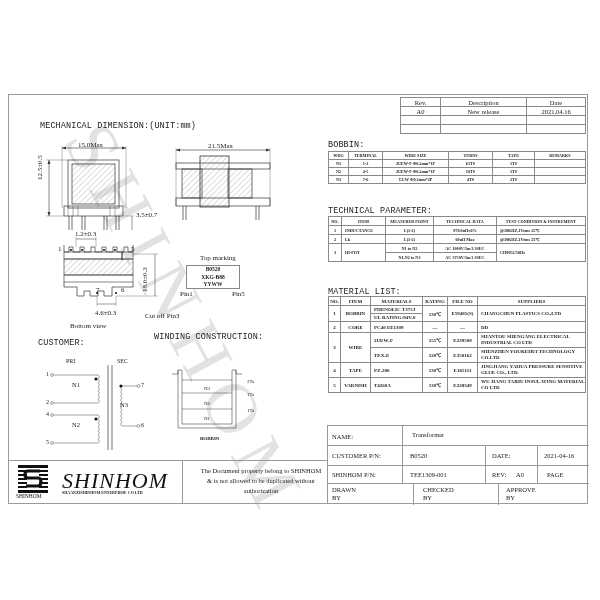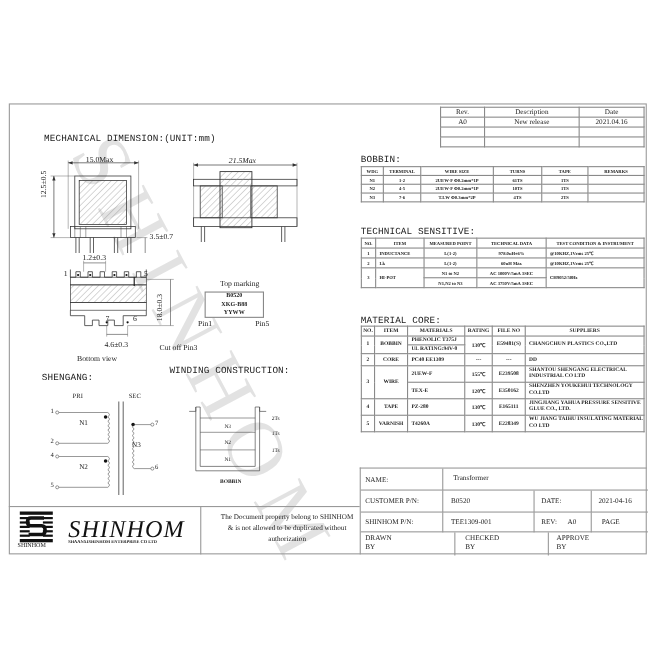--- a/index.html
+++ b/index.html
@@ -107,21 +107,21 @@
   <rect x="6" y="23" width="94" height="6" fill="none" stroke="#333" stroke-width="0.7"></rect>
   <rect x="12" y="29" width="20" height="29" fill="url(#hatch)" stroke="#333" stroke-width="0.7"></rect>
   <rect x="58" y="29" width="24" height="29" fill="url(#hatch)" stroke="#333" stroke-width="0.7"></rect>
   <rect x="30" y="16" width="29" height="51" fill="url(#hatch)" stroke="#333" stroke-width="0.8"></rect>
   <rect x="6" y="58" width="94" height="8" fill="none" stroke="#333" stroke-width="0.7"></rect>
   <line x1="13" y1="66" x2="13" y2="80" stroke="#333" stroke-width="0.7"></line>
   <line x1="16" y1="66" x2="16" y2="80" stroke="#333" stroke-width="0.7"></line>
   <line x1="86" y1="66" x2="86" y2="80" stroke="#333" stroke-width="0.7"></line>
   <line x1="89" y1="66" x2="89" y2="80" stroke="#333" stroke-width="0.7"></line>
 </svg>
-<div class="lbl" style="left:208px; top:142px; font-size:7px;font-style:italic;">21.5Max</div>
+<div class="lbl" style="left:208px; top:142px; font-size:7px;">21.5Max</div>
 
 <svg style="left:60px; top:232px;" width="130" height="80" viewBox="0 0 130 80">
   <line x1="16" y1="7" x2="36" y2="7" stroke="#333" stroke-width="0.5"></line>
   <line x1="16" y1="5" x2="16" y2="15" stroke="#555" stroke-width="0.4"></line>
   <line x1="36" y1="5" x2="36" y2="15" stroke="#555" stroke-width="0.4"></line>
   <polyline points="4,13 4,20 9,20 9,15 13,15 13,20 20,20 20,15 24,15 24,20 31,20 31,15 35,15 35,20 42,20 42,15 46,15 46,20 53,20 53,15 57,15 57,20 64,20 64,15 68,15 68,20 73,20 73,13" fill="none" stroke="#333" stroke-width="0.7"></polyline>
   <line x1="4" y1="13" x2="4" y2="80" stroke="none"></line>
   <rect x="4" y="20" width="69" height="7" fill="none" stroke="#333" stroke-width="0.6"></rect>
   <rect x="4" y="27" width="69" height="16" fill="url(#hatch)" stroke="#333" stroke-width="0.6"></rect>
   <rect x="4" y="43" width="69" height="7" fill="none" stroke="#333" stroke-width="0.6"></rect>
@@ -152,21 +152,21 @@
 
 <div class="lbl" style="left:200px; top:254px; font-size:7px;">Top marking</div>
 <div class="abs" style="left:186px; top:265px; width:54px; height:24px; border:1px solid #888; text-align:center; font-size:5.5px; line-height:7.5px; font-weight:bold;">
   <div>B0520</div>
   <div>XKG-B88</div>
   <div>YYWW</div>
 </div>
 <div class="lbl" style="left:180px; top:290px; font-size:7px;">Pin1</div>
 <div class="lbl" style="left:232px; top:290px; font-size:7px;">Pin5</div>
 
-<div class="sec-title big-title" style="left:38px; top:338px;">SHENGANG:</div>
+<div class="sec-title big-title" style="left:38px; top:338px;">CUSTOMER:</div>
 <div class="lbl" style="left:66px; top:358px; font-size:6px;">PRI</div>
 <div class="lbl" style="left:117px; top:358px; font-size:6px;">SEC</div>
 <svg style="left:40px; top:365px;" width="110" height="85" viewBox="0 0 110 85">
   <line x1="68" y1="0" x2="68" y2="85" stroke="#333" stroke-width="0.7"></line>
   <line x1="72" y1="0" x2="72" y2="85" stroke="#333" stroke-width="0.7"></line>
   <circle cx="12" cy="10" r="1.4" fill="none" stroke="#444" stroke-width="0.5"></circle>
   <line x1="13.5" y1="10" x2="58" y2="10" stroke="#444" stroke-width="0.5"></line>
   <circle cx="56" cy="14" r="1.6" fill="#111"></circle>
   <path d="M58,10 q3,2 0,4 q3,2 0,4 q3,2 0,4 q3,2 0,4 q3,2 0,4 q3,2 0,4 q3,2 0,4" fill="none" stroke="#444" stroke-width="0.5"></path>
   <line x1="58" y1="38" x2="13.5" y2="38" stroke="#444" stroke-width="0.5"></line>
@@ -243,21 +243,21 @@
     <td>N3</td>
         <td>7-6</td>
         <td>T.I.W Φ0.3mm*2P</td>
         <td>4TS</td>
         <td>2TS</td>
         <td></td>
   </tr>
 </tbody>
   </table>
 
-<div class="sec-title big-title" style="left:328px; top:206px;">TECHNICAL SENSITIVE:</div>
+<div class="sec-title big-title" style="left:328px; top:206px;">TECHNICAL PARAMETER:</div>
 <table class="tech" style="left:328px; top:216px; width:258px;">
   <tbody>
       <tr>
     <td style="width:13px">NO.</td>
     <td style="width:44px">ITEM</td>
     <td style="width:48px">MEASURED POINT</td>
     <td style="width:63px">TECHNICAL DATA</td>
     <td>TEST CONDITION &amp; INSTRUMENT</td>
   </tr>
   <tr>
@@ -281,21 +281,21 @@
     <td>AC 1000V/5mA 3SEC</td>
     <td rowspan="2" style="text-align:left;padding-left:3px">CH9052/50Hz</td>
   </tr>
   <tr>
     <td>N1,N2 to N3</td>
     <td>AC 3750V/5mA 3SEC</td>
   </tr>
 </tbody>
   </table>
 
-<div class="sec-title big-title" style="left:328px; top:287px;">MATERIAL CORE:</div>
+<div class="sec-title big-title" style="left:328px; top:287px;">MATERIAL LIST:</div>
 <table class="mat" style="left:328px; top:296px; width:258px;">
   <tbody>
       <tr style="height:9px">
     <td style="width:12px">NO.</td>
     <td style="width:30px">ITEM</td>
     <td style="width:52px">MATERIALS</td>
     <td style="width:25px">RATING</td>
     <td style="width:30px">FILE NO</td>
     <td>SUPPLIERS</td>
   </tr>

